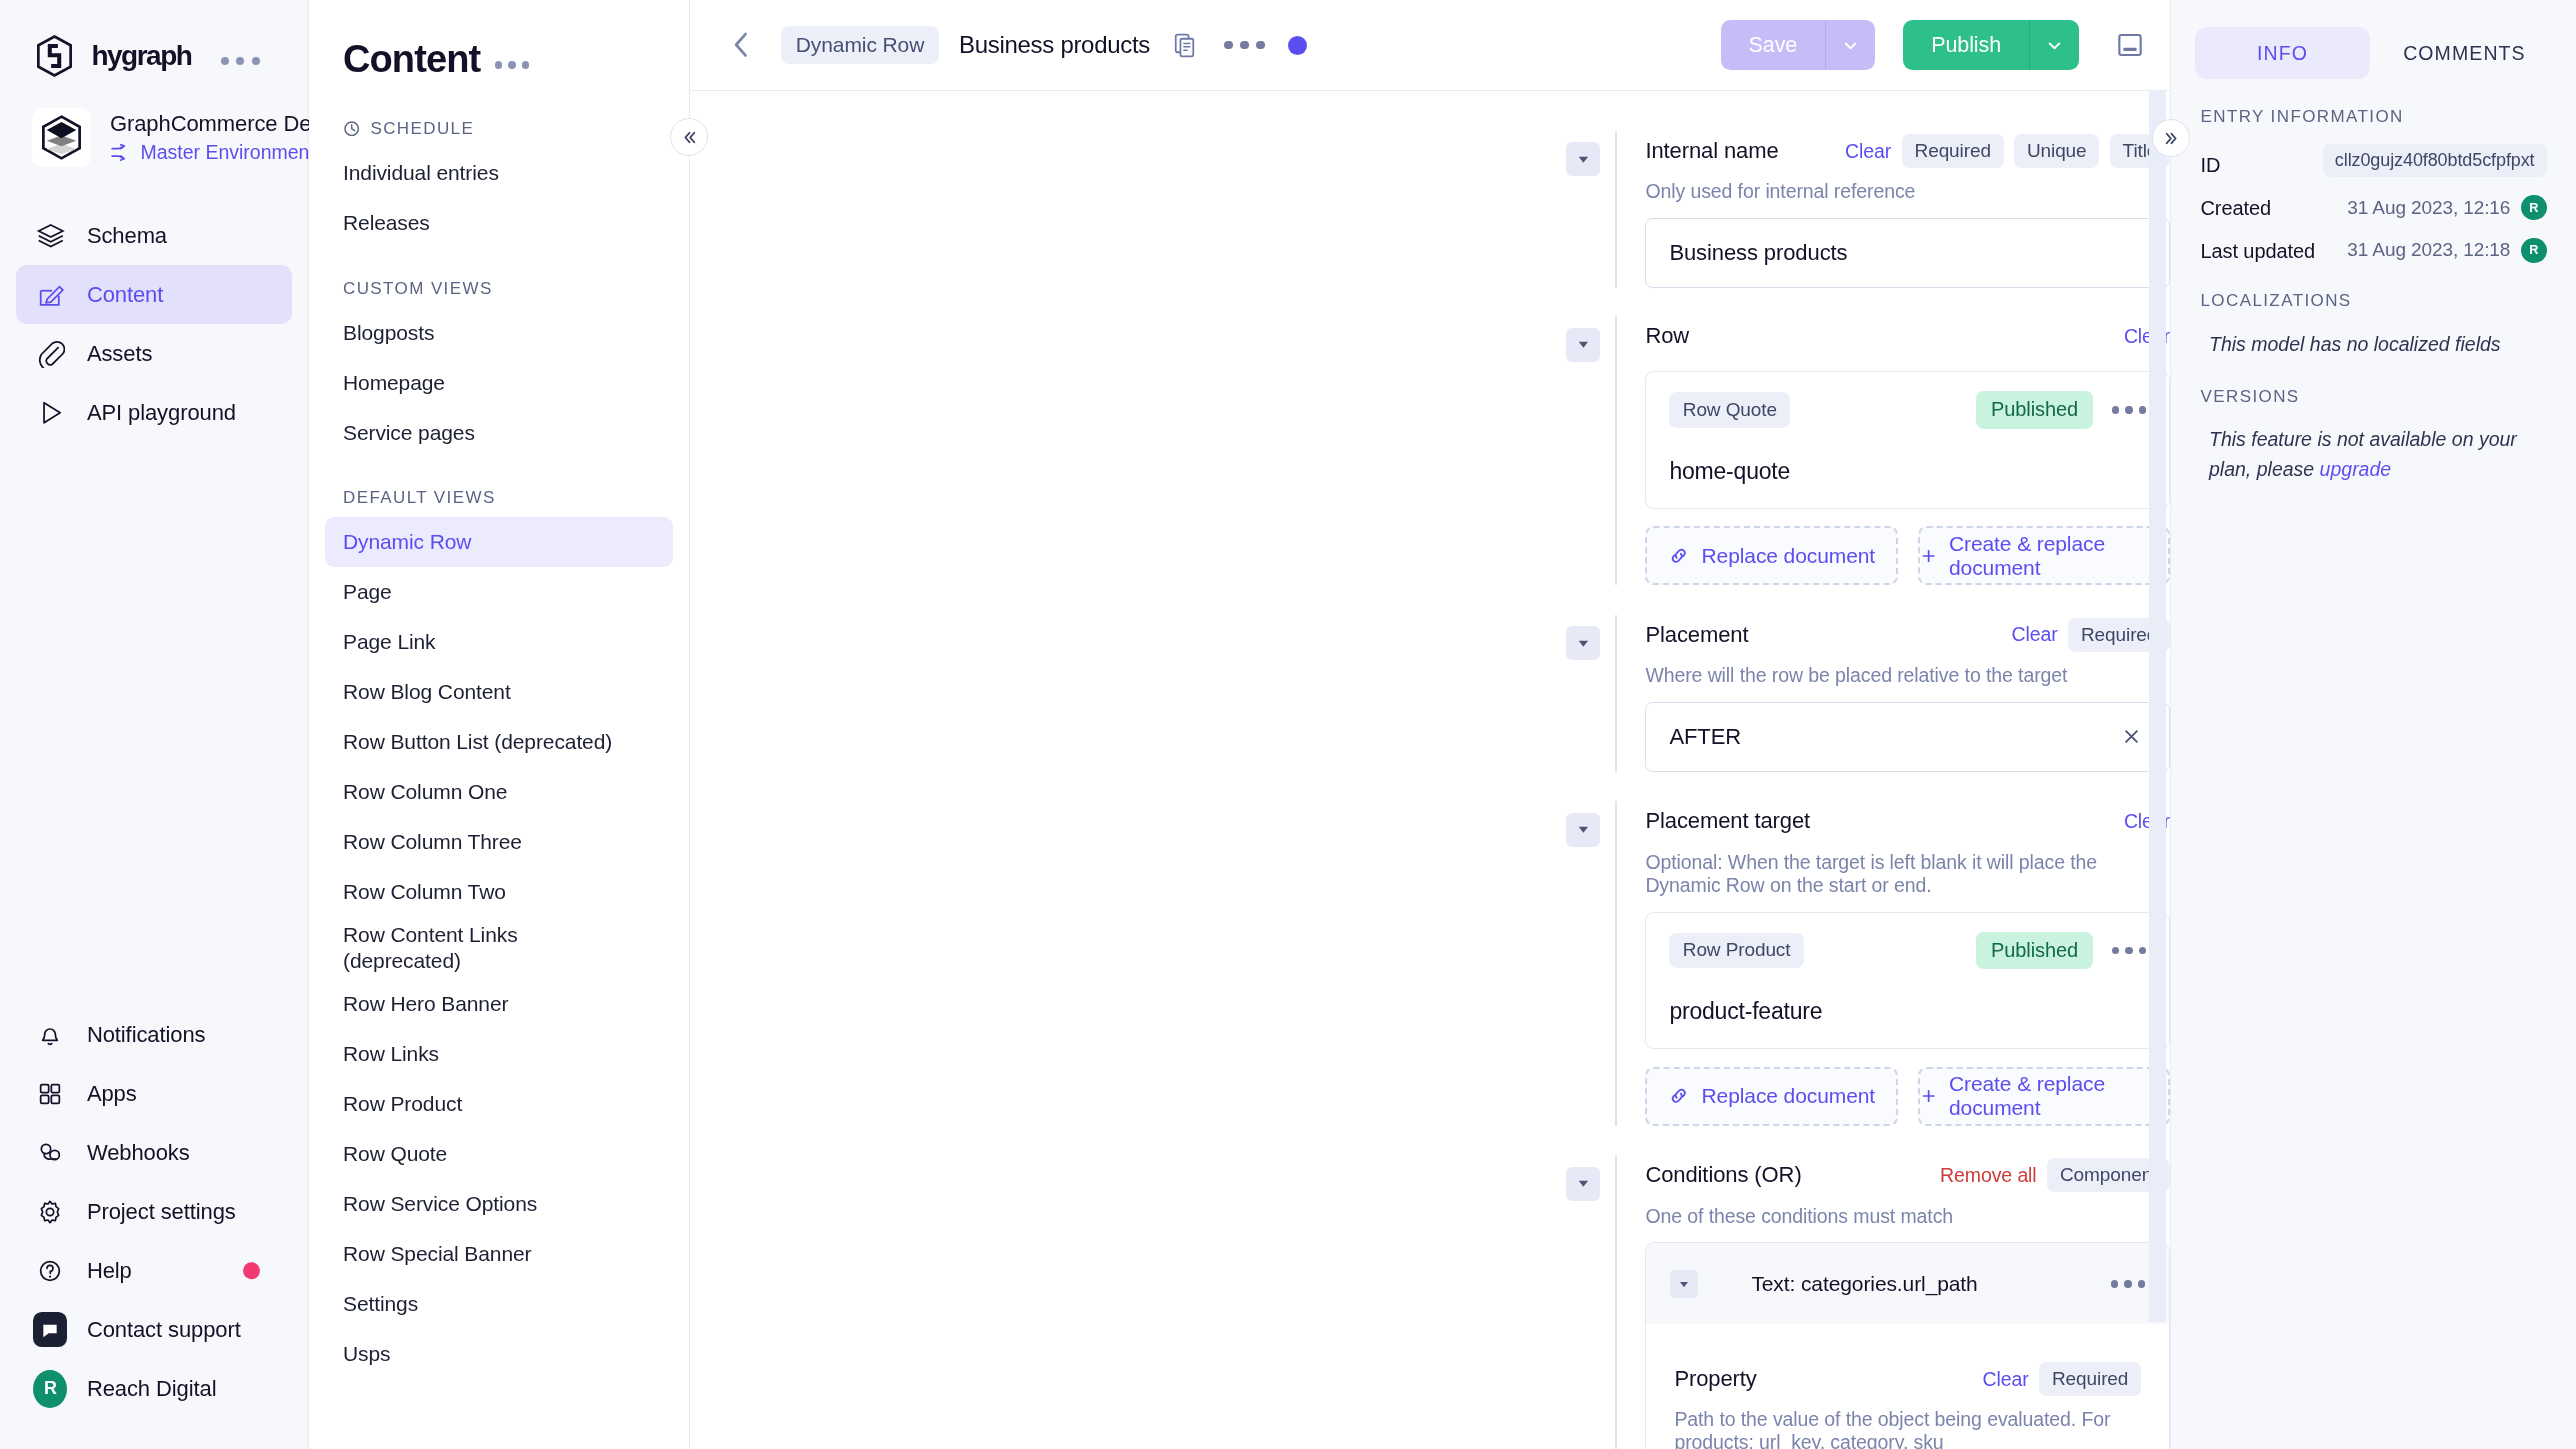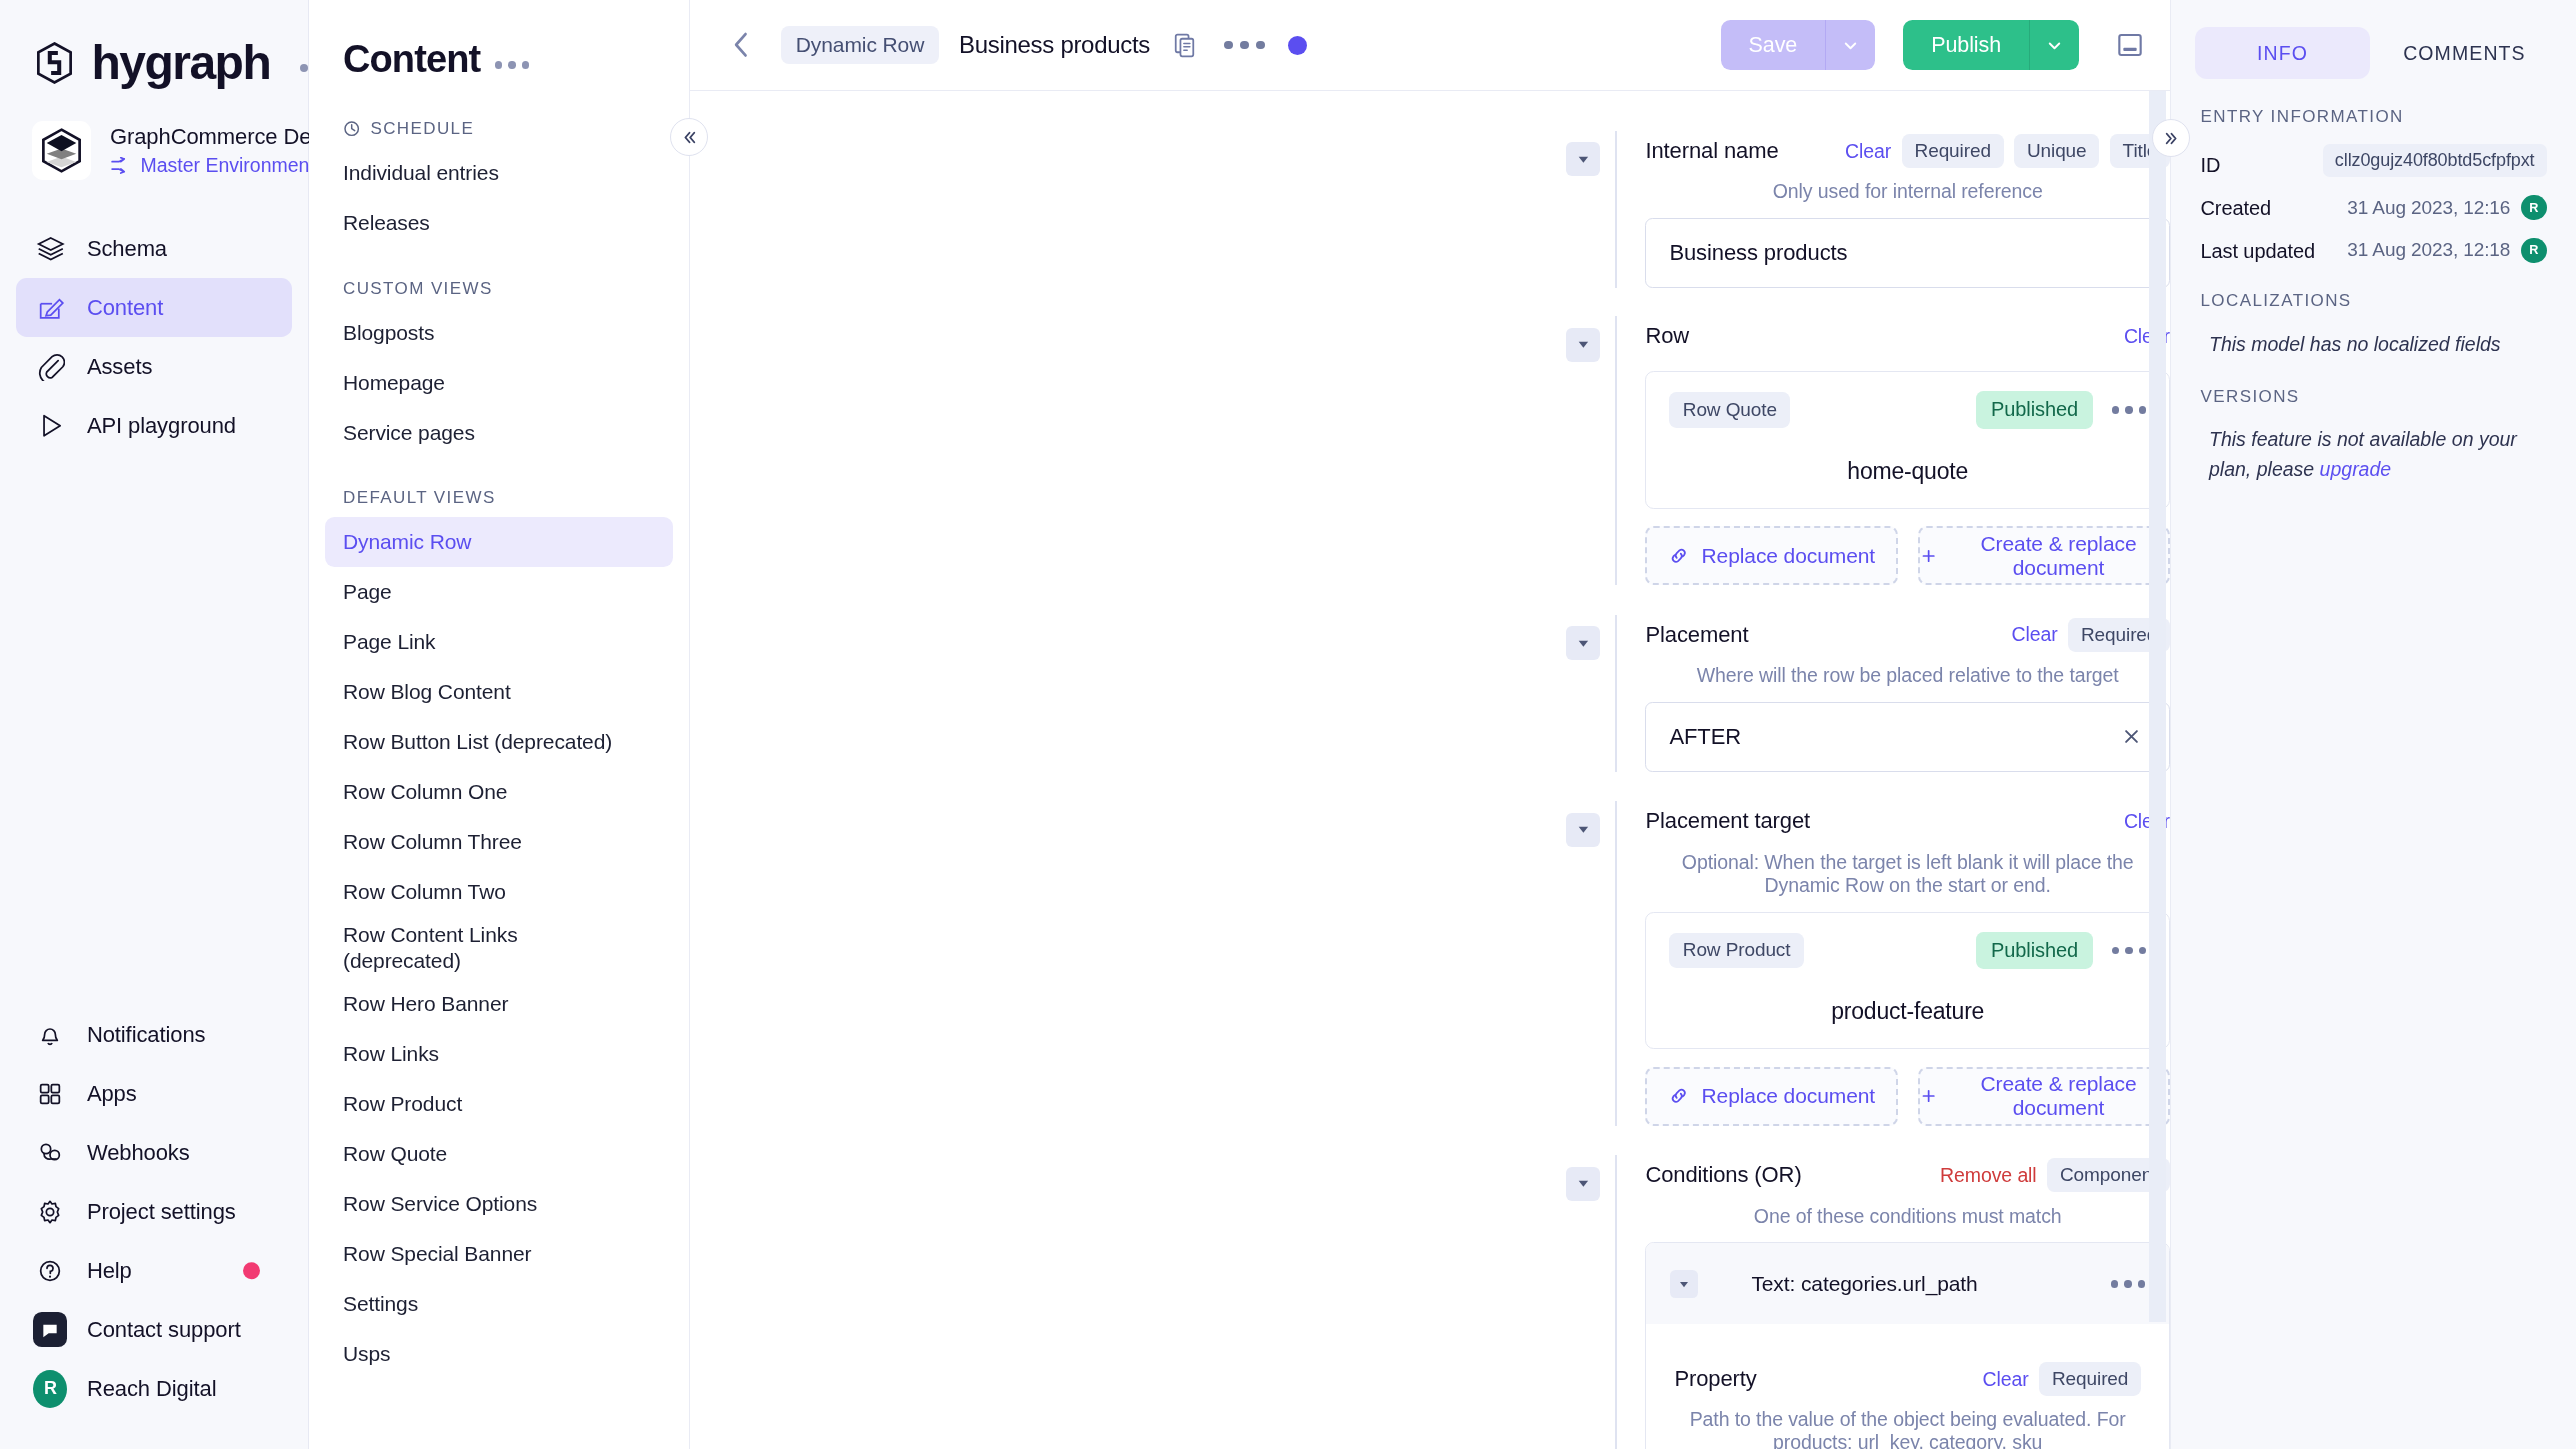--- a/index.html
+++ b/index.html
@@ -15,21 +15,21 @@
   
   .rail {
     width: 309px; height: 1449px; flex: 0 0 309px;
     background: #f7f8fc;
     border-right: 1.3px solid #e7e9f3;
     display: flex; flex-direction: column;
     position: relative;
   }
   .rail-brand { display: flex; align-items: center; gap: 17.4px; padding: 35px 0 0 35px; }
   .logo-mark { width: 39px; height: 42px; flex: 0 0 39px; }
-  .logo-word { font-size: 48px; font-weight: 700; color: #131127; letter-spacing: -1.5px; }
+  .logo-word { font-size: 28px; font-weight: 700; color: #131127; letter-spacing: -1.5px; }
   .rail-dots { display: flex; gap: 7.4px; margin-left: 12px; padding-top: 10.7px; }
   .rail-dots i { width: 8px; height: 8px; border-radius: 50%; background: #8d94b3; display: block; }
 
   .project { display: flex; align-items: center; gap: 19px; padding: 31px 0 0 32px; }
   .project-logo {
     width: 59px; height: 59px; flex: 0 0 59px; background: #ffffff; border-radius: 10.7px;
     display: flex; align-items: center; justify-content: center;
   }
   .project-meta { display: flex; flex-direction: column; gap: 4.7px; }
   .project-name { font-size: 22px; color: #131127; letter-spacing: -0.1px; white-space: nowrap; }
@@ -124,21 +124,21 @@
   .btn-caret {
     width: 50px; height: 50px; display: flex; align-items: center; justify-content: center; cursor: pointer;
   }
   .btn-split.save .btn-caret { border-left: 1.3px solid #b3a9f4; }
   .btn-split.publish .btn-caret { border-left: 1.3px solid #27ab7b; }
   .preview-btn { margin-left: 31px; width: 40px; height: 40px; display: flex; align-items: center; justify-content: center; cursor: pointer; }
 
   
   .form-wrap { flex: 1 1 auto; background: #ffffff; position: relative; overflow: hidden; }
   .form-scroll { position: absolute; inset: 0; padding: 40px 0 0 0; }
-  .field-row { display: flex; align-items: flex-start; padding-left: 876px; text-align: center; }
+  .field-row { display: flex; align-items: flex-start; padding-left: 876px; }
   .field-toggle {
     width: 34px; height: 34px; border-radius: 6px; background: #e7eaf6; flex: 0 0 34px;
     display: flex; align-items: center; justify-content: center; cursor: pointer; margin-top: 11.4px;
   }
   .field-body { border-left: 2px solid #dfe3f1; margin-left: 15.4px; padding: 0 0 0 28px; width: 1023px; }
   .field-head { display: flex; align-items: center; height: 40px; }
   .field-label { font-size: 22px; color: #131127; letter-spacing: -0.1px; }
   .field-actions { margin-left: auto; display: flex; align-items: center; gap: 10.7px; }
   .link-clear { font-size: 19.5px; color: #5b4ef0; cursor: pointer; letter-spacing: -0.1px; }
   .link-danger { font-size: 19.5px; color: #cf3b3b; cursor: pointer; letter-spacing: -0.1px; }

